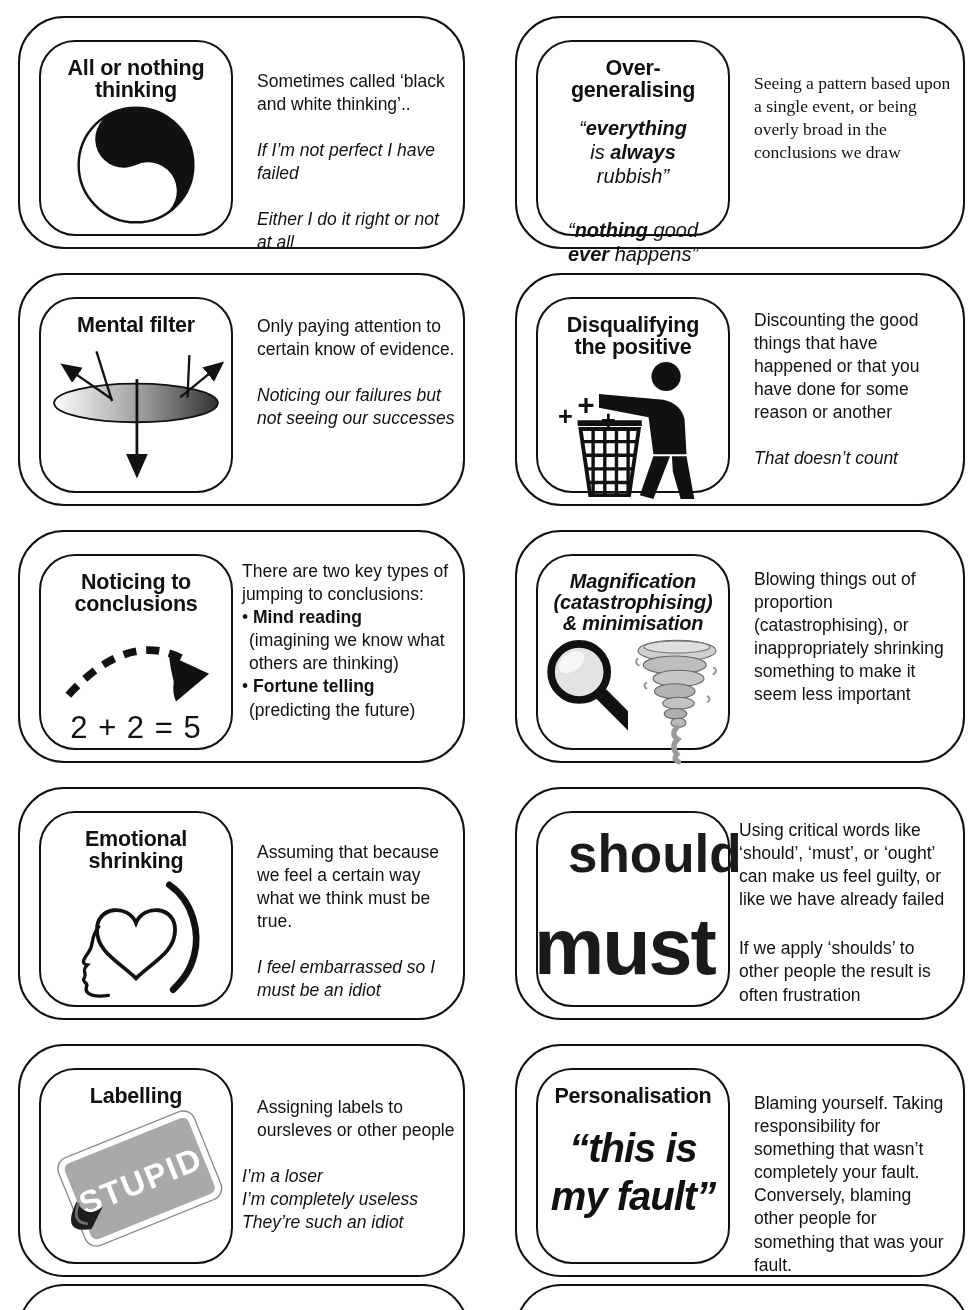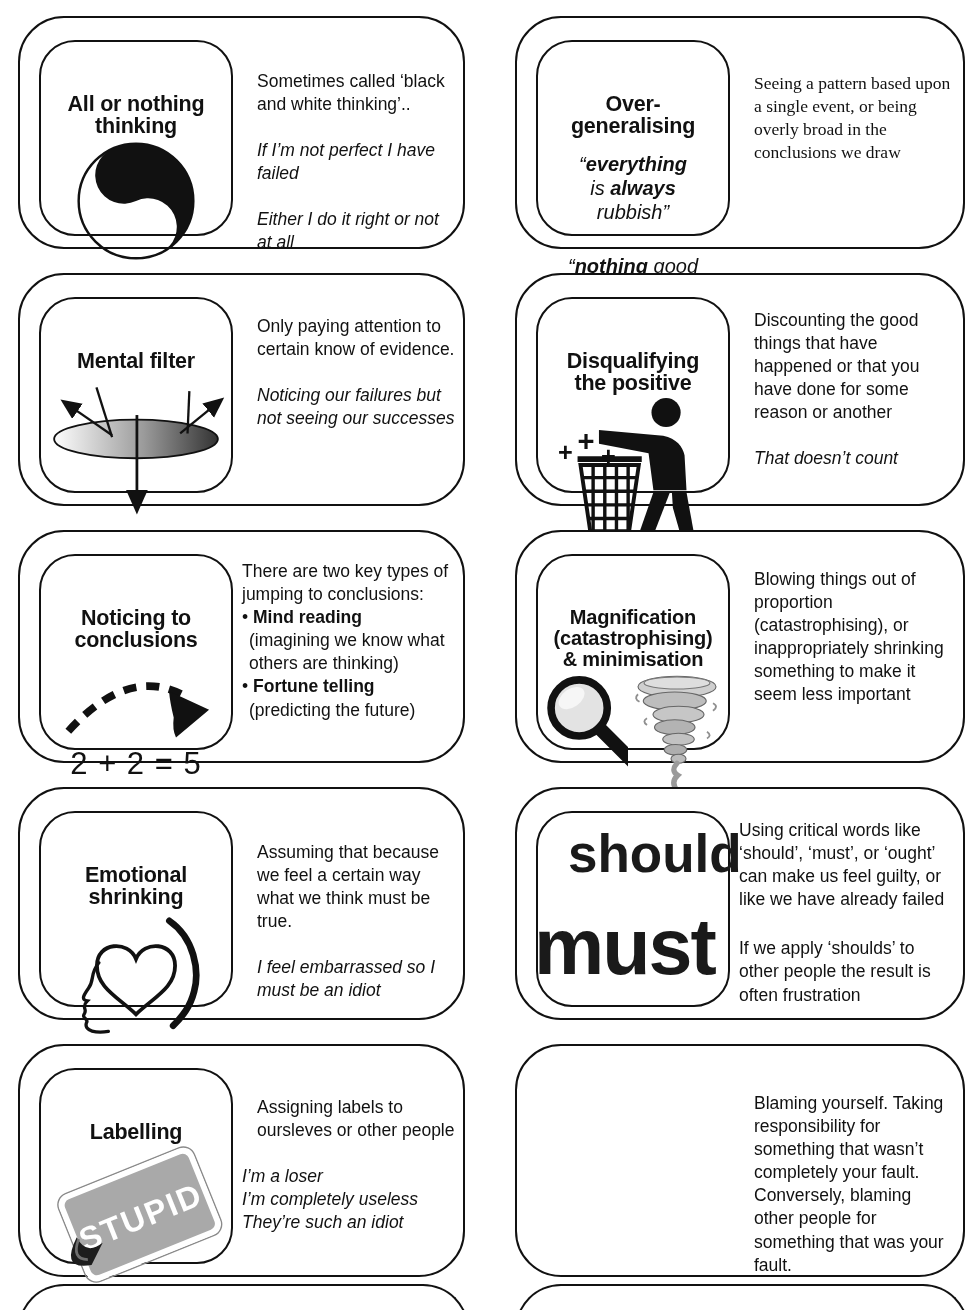--- a/index.html
+++ b/index.html
@@ -19,23 +19,23 @@
     position:relative;
     border:2.5px solid #111;
     border-radius:46px;
     background:#fff;
   }
   .inner{
     position:absolute;left:19px;top:22px;width:190px;height:192px;
     border:2px solid #111;border-radius:36px;
     text-align:center;background:#fff;
   }
-  .title{font-weight:bold;font-size:21.5px;line-height:1.04;padding-top:31px;letter-spacing:-0.2px;margin-top:20px;}
+  .title{font-weight:bold;font-size:21.5px;line-height:1.04;padding-top:15px;letter-spacing:-0.2px;}
   .title span{display:block;}
-  .c6 .title{font-size:20px;}
+  .c6 .title{font-size:20px;font-style:italic;}
   .body{
     position:absolute;left:222px;top:40px;width:216px;
     font-size:17.5px;line-height:1.32;text-align:left;
   }
   .body p{margin:0 0 23px 15px;}
   .body p.tight{margin:0;}
   .c1 .body{top:52px;}
   .c2 .body{top:54px;font-family:Liberation Serif, serif;}
   .c3 .body{top:40px;}
   .c4 .body{top:34px;}
@@ -304,20 +304,29 @@
       </div>
       <div class="body">
         <p><span>Assigning labels to oursleves or other people</span></p>
         <p class="tight"><span class="i">I’m a loser</span></p>
         <p class="tight"><span class="i">I’m completely useless</span></p>
         <p class="tight"><span class="i">They’re such an idiot</span></p>
       </div>
     </div>
 
     <div class="card c10">
+      <div class="inner">
+        <div class="title">
+          <span>Personalisation</span>
+        </div>
+        <div class="bigquote">
+          <span>“this is</span>
+          <span>my fault”</span>
+        </div>
+      </div>
       <div class="body">
         <p><span>Blaming yourself. Taking responsibility for something that wasn’t completely your fault. Conversely, blaming other people for something that was your fault.</span></p>
       </div>
     </div>
 
   </div>
 </div>
 
 <div class="partial pl"></div>
 <div class="partial pr"></div>

